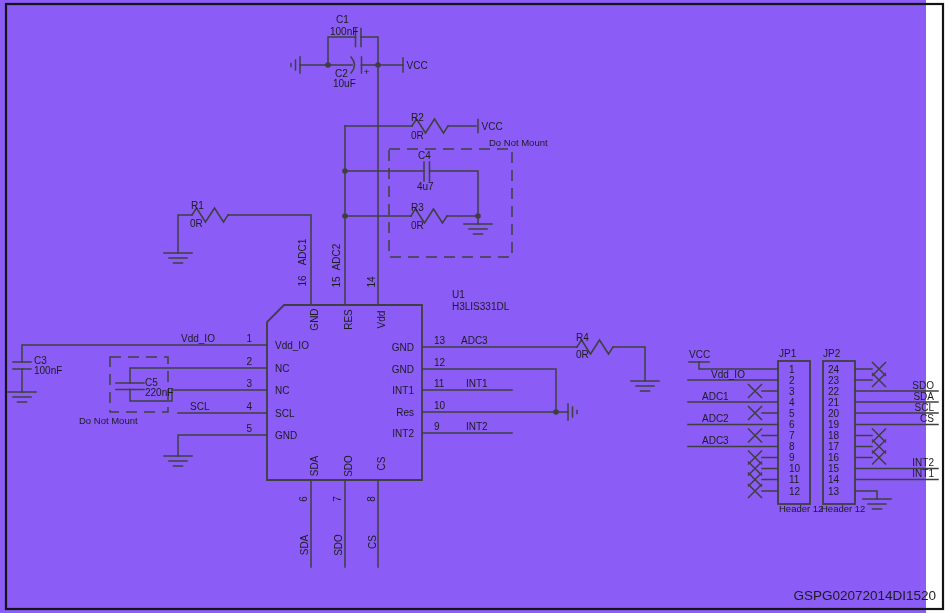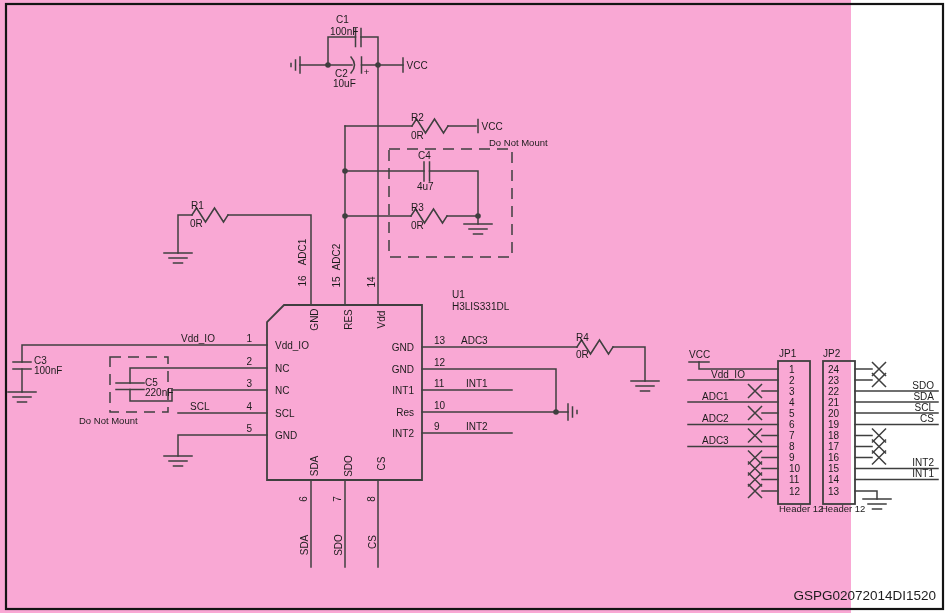--- a/index.html
+++ b/index.html
@@ -1,16 +1,16 @@
 <!DOCTYPE html>
 <html><head>
 <meta charset="utf-8">
 <style>
   html,body{margin:0;padding:0;background:#ffffff;}
-  .page{width:851px;height:613px;position:relative;background:#f9a8d4;}
+  .page{width:926px;height:613px;position:relative;background:#8b5cf6;}
   svg{display:block;}
   .w{stroke:#3f3f3f;stroke-width:1.5;fill:none;stroke-linecap:square;}
   .box{stroke:#3f3f3f;stroke-width:1.8;fill:none;}
   .frame{stroke:#141414;stroke-width:2.2;fill:none;}
   .dnm{stroke:#3f3f3f;stroke-width:1.5;fill:none;stroke-dasharray:11 7;}
   .dot{fill:#3f3f3f;stroke:none;}
   text{font-family:"Liberation Sans","DejaVu Sans",sans-serif;font-size:10px;fill:#1c1c1c;}
   .s9{font-size:9.5px;}
   .doccode{font-size:13.5px;}
   .mid{text-anchor:middle;}

